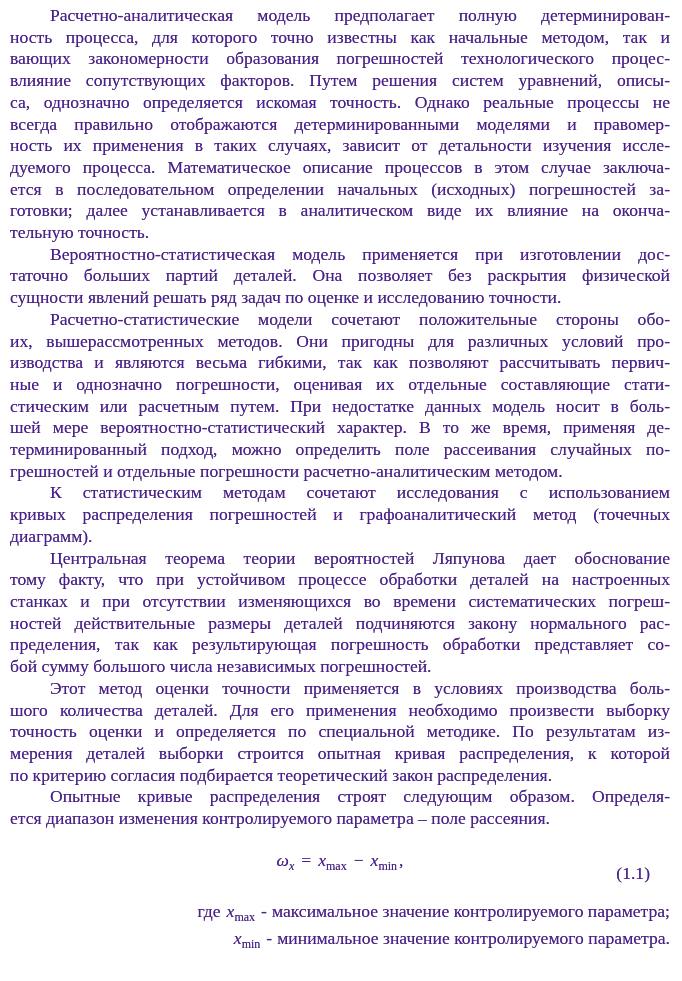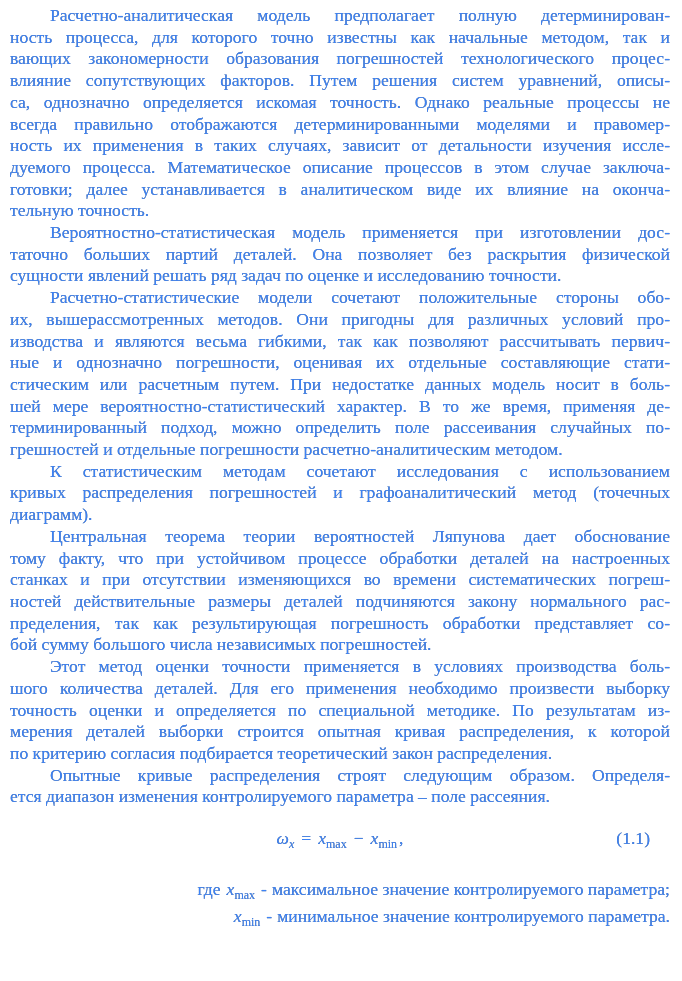--- a/index.html
+++ b/index.html
@@ -10,21 +10,21 @@
   .page {
     position: relative;
     width: 682px;
     height: 981px;
     box-sizing: border-box;
     background: #ffffff;
     padding: 5px 12px 0 10px;
     overflow: hidden;
     font-family: "Liberation Serif", "DejaVu Serif", serif;
     font-size: 17.6px;
-    color: #3b82f6;
+    color: #4c1d95;
     text-shadow: 0 0 0.5px rgba(0,0,0,0.55);
   }
   .body-text .line {
     text-align: justify;
     text-align-last: justify;
     line-height: 21.7px;
     white-space: normal;
   }
   .body-text .line.first {
     padding-left: 40px;
@@ -56,21 +56,21 @@
   }
   .formula .op {
     margin: 0 7px;
   }
   .formula .comma {
     margin-left: 2px;
   }
   .eq-number {
     position: absolute;
     right: 20px;
-    top: 0;
+    top: 13px;
     margin-left: 16px;
   }
   .definitions {
     margin-top: 22px;
   }
   .def-line {
     line-height: 27px;
     text-align: right;
   }
   .def-line.def-first {
@@ -93,20 +93,21 @@
 
   <div class="body-text" id="body-text">
       <div class="line first">Расчетно-аналитическая модель предполагает полную детерминирован-</div>
       <div class="line">ность процесса, для которого точно известны как начальные методом, так и</div>
       <div class="line">вающих закономерности образования погрешностей технологического процес-</div>
       <div class="line">влияние сопутствующих факторов. Путем решения систем уравнений, описы-</div>
       <div class="line">са, однозначно определяется искомая точность. Однако реальные процессы не</div>
       <div class="line">всегда правильно отображаются детерминированными моделями и правомер-</div>
       <div class="line">ность их применения в таких случаях, зависит от детальности изучения иссле-</div>
       <div class="line">дуемого процесса. Математическое описание процессов в этом случае заключа-</div>
+      <div class="line">ется в последовательном определении начальных (исходных) погрешностей за-</div>
       <div class="line">готовки; далее устанавливается в аналитическом виде их влияние на оконча-</div>
       <div class="line last">тельную точность.</div>
       <div class="line first">Вероятностно-статистическая модель применяется при изготовлении дос-</div>
       <div class="line">таточно больших партий деталей. Она позволяет без раскрытия физической</div>
       <div class="line last">сущности явлений решать ряд задач по оценке и исследованию точности.</div>
       <div class="line first">Расчетно-статистические модели сочетают положительные стороны обо-</div>
       <div class="line">их, вышерассмотренных методов. Они пригодны для различных условий про-</div>
       <div class="line">изводства и являются весьма гибкими, так как позволяют рассчитывать первич-</div>
       <div class="line">ные и однозначно погрешности, оценивая их отдельные составляющие стати-</div>
       <div class="line">стическим или расчетным путем. При недостатке данных модель носит в боль-</div>

